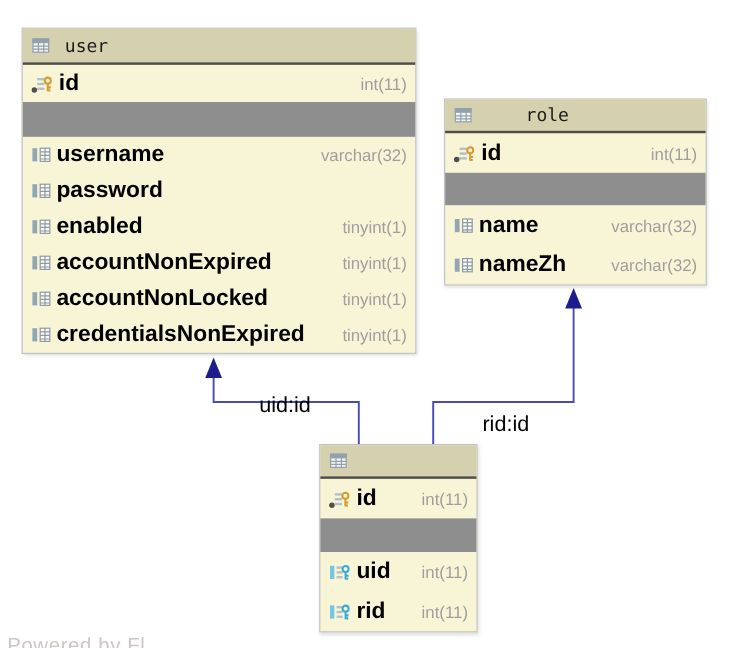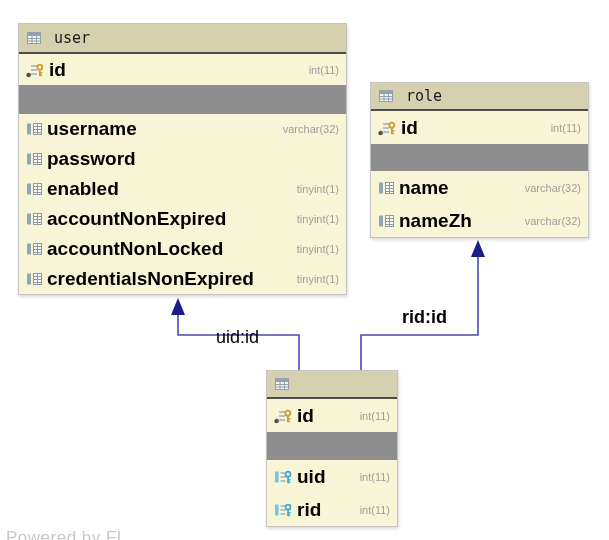--- a/index.html
+++ b/index.html
@@ -15,46 +15,46 @@
     display:flex;align-items:center;padding:0 7px;background:#d5d1ae;
     border-bottom:2px solid #4c4c4c;box-sizing:border-box;
   }
   .tbl-title{
     font-family:"DejaVu Sans Mono",monospace;font-size:15px;color:#1a1a1a;
     margin-left:8px;white-space:nowrap;
   }
   .crow{display:flex;align-items:center;padding:0 7px;box-sizing:border-box;}
   .cicon{flex:0 0 auto;margin-right:4px;display:flex;align-items:center;}
   .cname{font-weight:700;font-size:19px;color:#000;white-space:nowrap;}
-  .ctype{margin-left:auto;font-size:11px;color:#9e9e9e;white-space:nowrap;padding-left:6px;}
+  .ctype{margin-left:auto;font-size:14px;color:#9e9e9e;white-space:nowrap;padding-left:6px;}
   .sep{background:#8e8e8e;}
 
   
   .t-user{left:18px;top:23px;width:329px;}
   .t-user .tbl-header{height:30px;}
   .t-user .crow{height:31px;}
   .t-user .sep{height:29px;}
   .t-user .crow.body{height:30px;}
 
   .t-role{left:370px;top:82px;width:219px;}
-  .t-role .tbl-header{height:28px;}
+  .t-role .tbl-header{height:28px;gap:32px;}
   .t-role .crow{height:33px;}
   .t-role .sep{height:27px;}
 
   .t-userrole{left:266px;top:370px;width:132px;}
   .t-userrole .tbl-header{height:28px;}
   .t-userrole .crow{height:33px;}
   .t-userrole .sep{height:28px;}
 
   .overlay{position:absolute;left:0;top:0;pointer-events:none;}
   .conn-label{
     position:absolute;font-size:18px;color:#000;white-space:nowrap;
   }
   #lbl-uid{left:216px;top:327px;}
-  #lbl-rid{left:402px;top:307px;font-weight:bold;}
+  #lbl-rid{left:402px;top:343px;}
 
   .watermark{
     position:absolute;left:6px;top:528px;font-size:17px;color:#ccc6c6;
     letter-spacing:.5px;white-space:nowrap;
   }
 </style>
 </head>
 <body>
 
 <div class="canvas">

